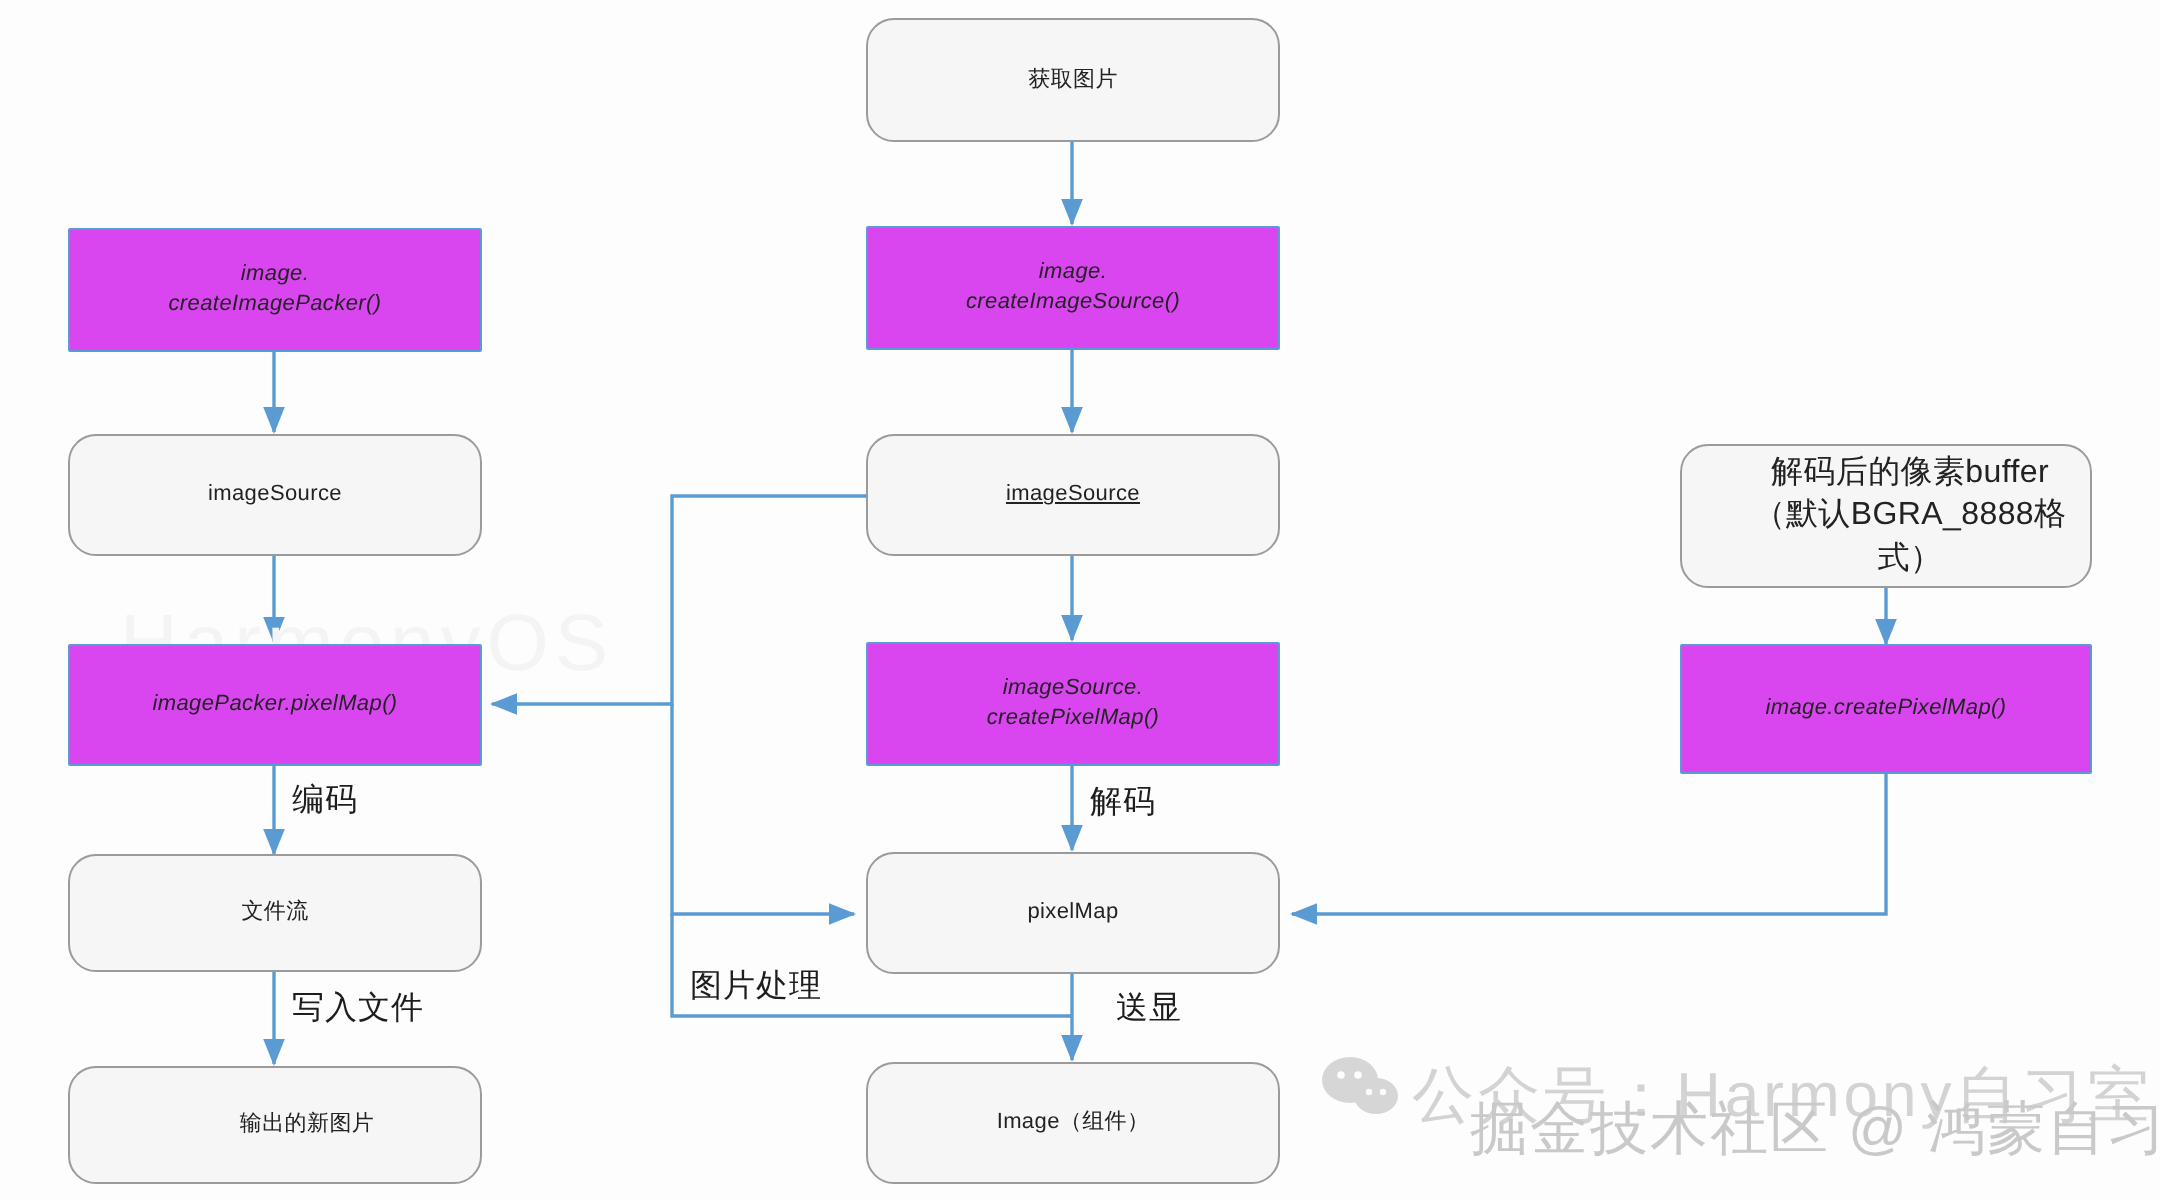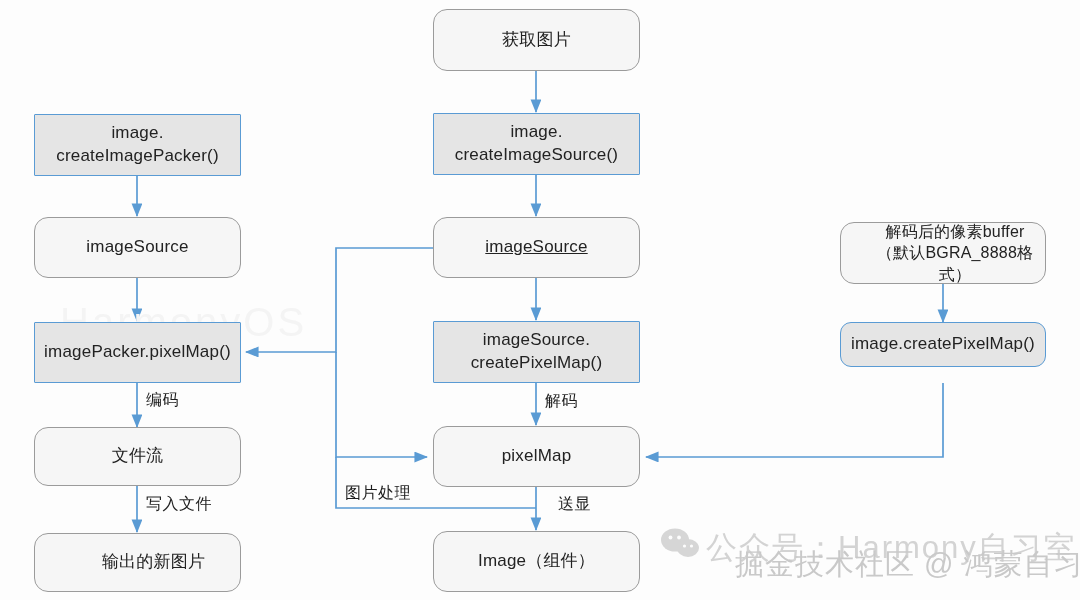--- a/index.html
+++ b/index.html
@@ -16,35 +16,36 @@
     font-family: "Liberation Sans", "DejaVu Sans", sans-serif;
   }
   .node {
     position: absolute;
     box-sizing: border-box;
     display: flex;
     align-items: center;
     justify-content: center;
     text-align: center;
     color: #222222;
-    font-size: 17px;
+    font-size: 11px;
     line-height: 1.35;
     letter-spacing: 0.2px;
     white-space: pre-line;
     z-index: 3;
   }
   .node.gray {
     background: #f6f6f6;
     border: 1.6px solid #9b9b9b;
     border-radius: 14px;
   }
   .node.blue {
-    background: #e5e5e5;
+    background: #d946ef;
     border: 1.6px solid #5a9bd4;
     border-radius: 1px;
+    font-style: italic;
   }
   .edge-label {
     position: absolute;
     color: #1d1d1d;
     font-size: 16px;
     letter-spacing: 0.5px;
     white-space: nowrap;
     z-index: 4;
     background: transparent;
   }
@@ -157,24 +158,24 @@
 createImagePacker()</div>
 
   <div class="node gray" style="left:34px; top:217px; width:207px; height:61px;">imageSource</div>
 
   <div class="node blue" style="left:34px; top:322px; width:207px; height:61px;">imagePacker.pixelMap()</div>
 
   <div class="node gray" style="left:34px; top:427px; width:207px; height:59px;">文件流</div>
 
   <div class="node gray" style="left:34px; top:533px; width:207px; height:59px;padding-left:32px;">输出的新图片</div>
 
-  <div class="node gray" style="left:840px; top:222px; width:206px; height:62px; font-size:16px;padding-left:24px;">解码后的像素buffer
+  <div class="node gray" style="left:840px; top:222px; width:206px; height:72px; font-size:16px;padding-left:24px;">解码后的像素buffer
 （默认BGRA_8888格式）</div>
 
-  <div class="node blue" style="left:840px; top:322px; width:206px; height:45px;border-radius:11px;">image.createPixelMap()</div>
+  <div class="node blue" style="left:840px; top:322px; width:206px; height:65px;">image.createPixelMap()</div>
 
   <div class="edge-label" style="left:146px; top:390px;">编码</div>
 
   <div class="edge-label" style="left:146px; top:494px;">写入文件</div>
 
   <div class="edge-label" style="left:545px; top:391px;">解码</div>
 
   <div class="edge-label" style="left:558px; top:494px;">送显</div>
 
   <div class="edge-label" style="left:345px; top:483px;">图片处理</div>

